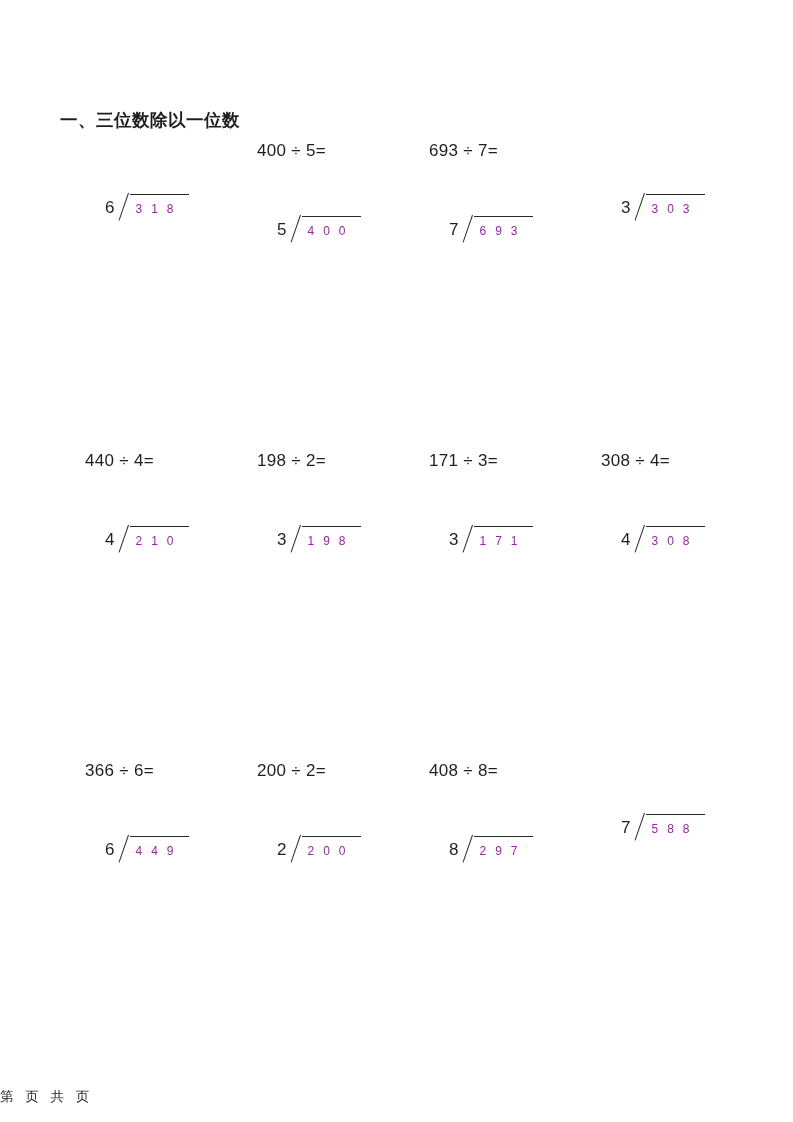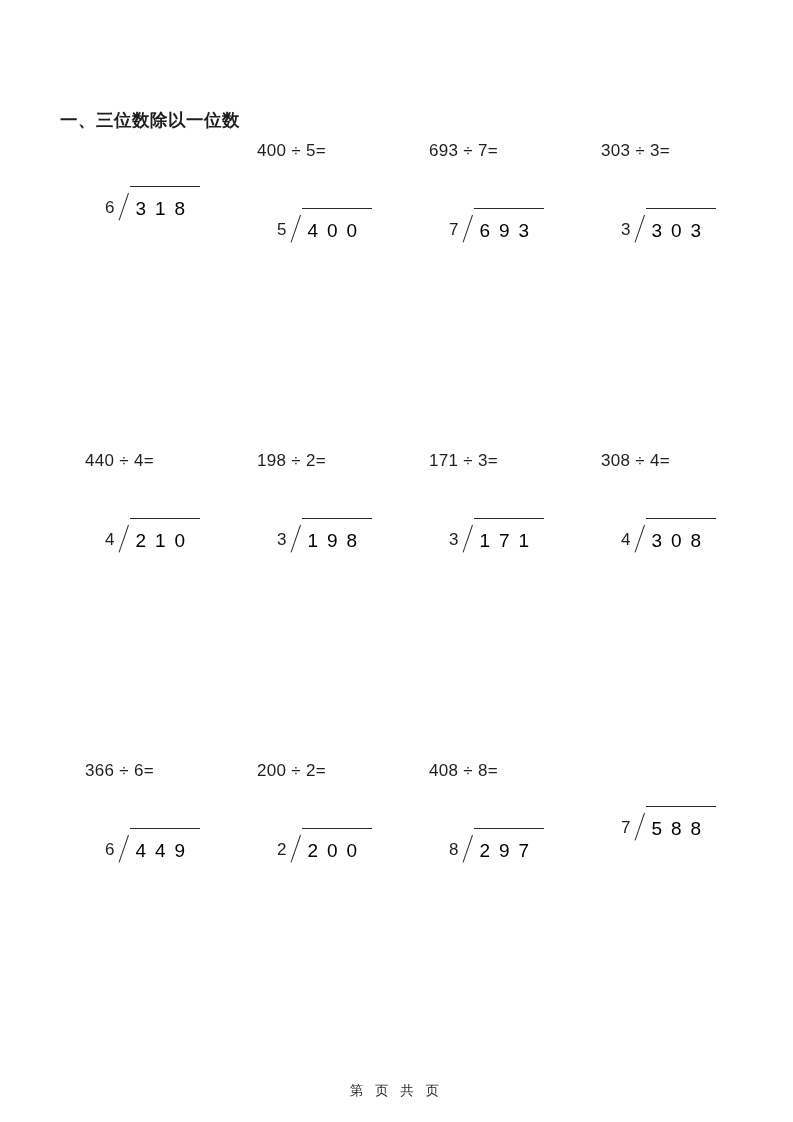--- a/index.html
+++ b/index.html
@@ -66,33 +66,32 @@
     left: 9px;
     top: 0;
     height: 29px;
     border-left: 1.7px solid #2a2a2a;
     transform-origin: top center;
     transform: rotate(19deg);
   }
   .ld-dividend {
     border-top: 1.7px solid #2a2a2a;
     margin-left: -2px;
-    padding: 11px 6px 0 5px;
-    font-size: 19px;
+    padding: 3px 6px 0 5px;
+    font-size: 12px;
     line-height: 22px;
     letter-spacing: 9px;
-    color: #000000;
+    color: #a21caf;
     white-space: nowrap;
   }
   .footer {
     position: absolute;
     left: 0;
-    bottom: 22px;
+    bottom: 16px;
     width: 100%;
-    text-align: center;
     font-size: 13.5px;
     letter-spacing: 4px;
     color: #2a2a2a;
   }
 </style>
 </head>
 <body>
 
 <div class="page">
 
@@ -120,21 +119,20 @@
     <div class="cell">
       <div class="equation">693 ÷ 7=</div>
       <div class="ld">
         <span class="ld-divisor">7</span>
         <span class="ld-slash"></span>
         <span class="ld-dividend">693</span>
       </div>
     </div>
 
     <div class="cell">
-      <div class="equation">303 ÷ 3=</div>
       <div class="ld">
         <span class="ld-divisor">3</span>
         <span class="ld-slash"></span>
         <span class="ld-dividend">303</span>
       </div>
     </div>
 
     <div class="cell">
       <div class="equation">440 ÷ 4=</div>
       <div class="ld">

